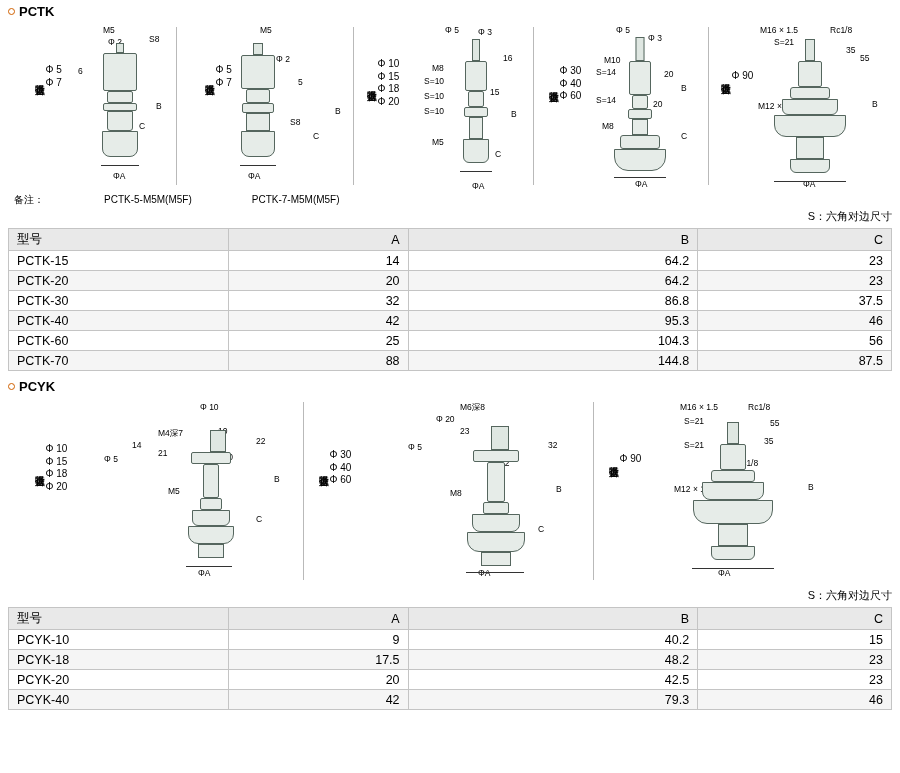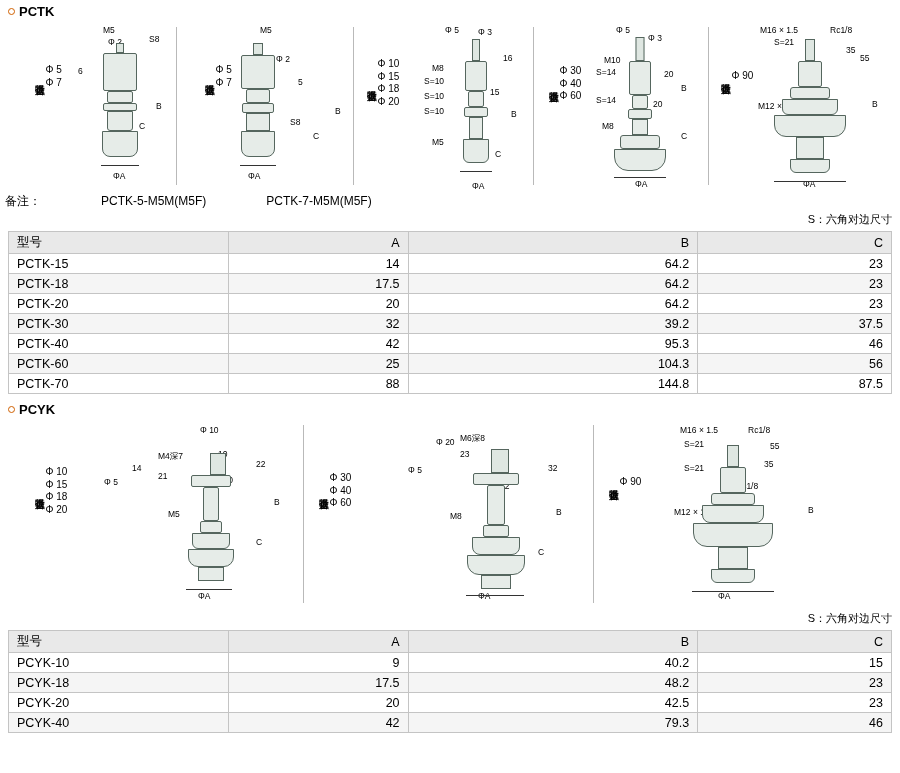--- a/index.html
+++ b/index.html
@@ -73,21 +73,21 @@
   }
   table.spec thead th.c-a, table.spec thead th.c-b, table.spec thead th.c-c { text-align: right; }
   table.spec td.model { text-align: left; width: 220px; }
   table.spec td.num { text-align: right; }
   table.spec tbody tr:nth-child(even) { background: #f5f5f5; }
   .col-a { width: 180px; }
   .col-b { width: 290px; }
   .col-c { width: 194px; }
 
   .s-note { font-size: 11px; text-align: right; width: 884px; margin: 2px auto 0 auto; }
-  .beizhu { font-size: 12px; margin: 2px 0 0 5px; }
+  .beizhu { font-size: 10px; margin: 2px 0 0 14px; }
   .beizhu span { margin-right: 60px; }
 </style>
 </head>
 <body>
 
 <div class="page">
 
   <div class="sec-title" style="padding-top:4px;">
     <span class="bullet"></span>
     <span>PCTK</span>
@@ -253,35 +253,29 @@
       </tr>
     </thead>
     <tbody>
       <tr>
           <td class="model">PCTK-15</td>
           <td class="num">14</td>
           <td class="num">64.2</td>
           <td class="num">23</td>
         </tr>
       <tr>
-          <td class="model">PCTK-18</td>
-          <td class="num">17.5</td>
-          <td class="num">64.2</td>
-          <td class="num">23</td>
-        </tr>
-      <tr>
           <td class="model">PCTK-20</td>
           <td class="num">20</td>
           <td class="num">64.2</td>
           <td class="num">23</td>
         </tr>
       <tr>
           <td class="model">PCTK-30</td>
           <td class="num">32</td>
-          <td class="num">39.2</td>
+          <td class="num">86.8</td>
           <td class="num">37.5</td>
         </tr>
       <tr>
           <td class="model">PCTK-40</td>
           <td class="num">42</td>
           <td class="num">95.3</td>
           <td class="num">46</td>
         </tr>
       <tr>
           <td class="model">PCTK-60</td>
@@ -343,21 +337,21 @@
 
     <div class="fit-label" style="left:310px; top:54px;">
       <span class="cn">适合吸盘直径</span>
       <span class="vals">
         <span>Φ 30</span>
         <span>Φ 40</span>
         <span>Φ 60</span>
       </span>
     </div>
     <div class="dim-text" style="left:428px; top:18px;">Φ 20</div>
-    <div class="dim-text" style="left:452px; top:14px;">M6深8</div>
+    <div class="dim-text" style="left:452px; top:6px;">M6深8</div>
     <div class="dim-text" style="left:452px; top:30px;">23</div>
     <div class="dim-text" style="left:492px; top:14px;margin-top:48px;">12</div>
     <div class="dim-text" style="left:540px; top:44px;">32</div>
     <div class="dim-text" style="left:400px; top:46px;">Φ 5</div>
     <div class="dim-text" style="left:548px; top:88px;">B</div>
     <div class="dim-text" style="left:530px; top:128px;">C</div>
     <div class="dim-text" style="left:442px; top:92px;">M8</div>
     <div class="dim-text" style="left:470px; top:172px;">ΦA</div>
     <div class="sucker" style="left:448px; top:30px; width:80px; height:156px;">
       <div class="stem" style="top:0; left:55%; width:18px; height:24px;"></div>

